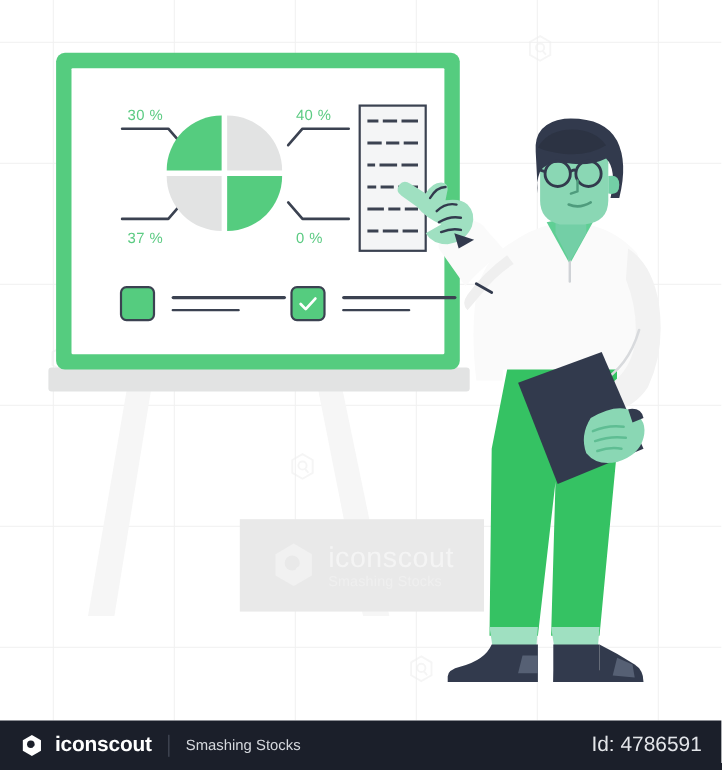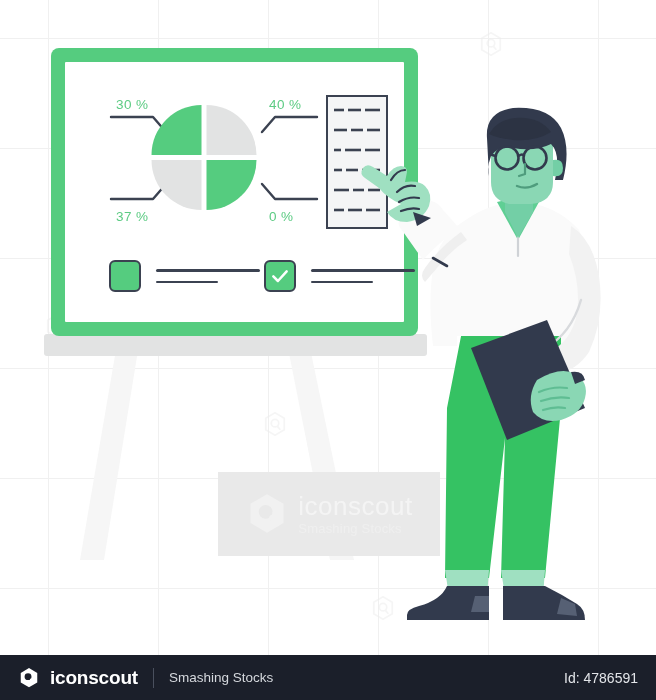--- a/index.html
+++ b/index.html
@@ -162,21 +162,21 @@
     padding: 0 18px;
   }
   .f-left { display: flex; align-items: center; gap: 10px; }
   .f-logo { width: 22px; height: 22px; flex: 0 0 auto; }
   .f-logo svg { width: 100%; height: 100%; display: block; }
   .f-brand {
     color: #ffffff; font-size: 19px; font-weight: 700; letter-spacing: -.2px;
   }
   .f-div { width: 1px; height: 20px; background: #4a505e; margin: 0 5px; }
   .f-sub { color: #d5d8dd; font-size: 13.5px; }
-  .f-right { margin-left: auto; color: #e3e5e9; font-size: 14px; }
+  .f-right { margin-left: auto; color: #e3e5e9; font-size: 19px; }
 </style>
 </head>
 <body>
 
 <div id="stage">
 
   <div id="canvas">
 
     <div class="grid-layer"></div>
 

